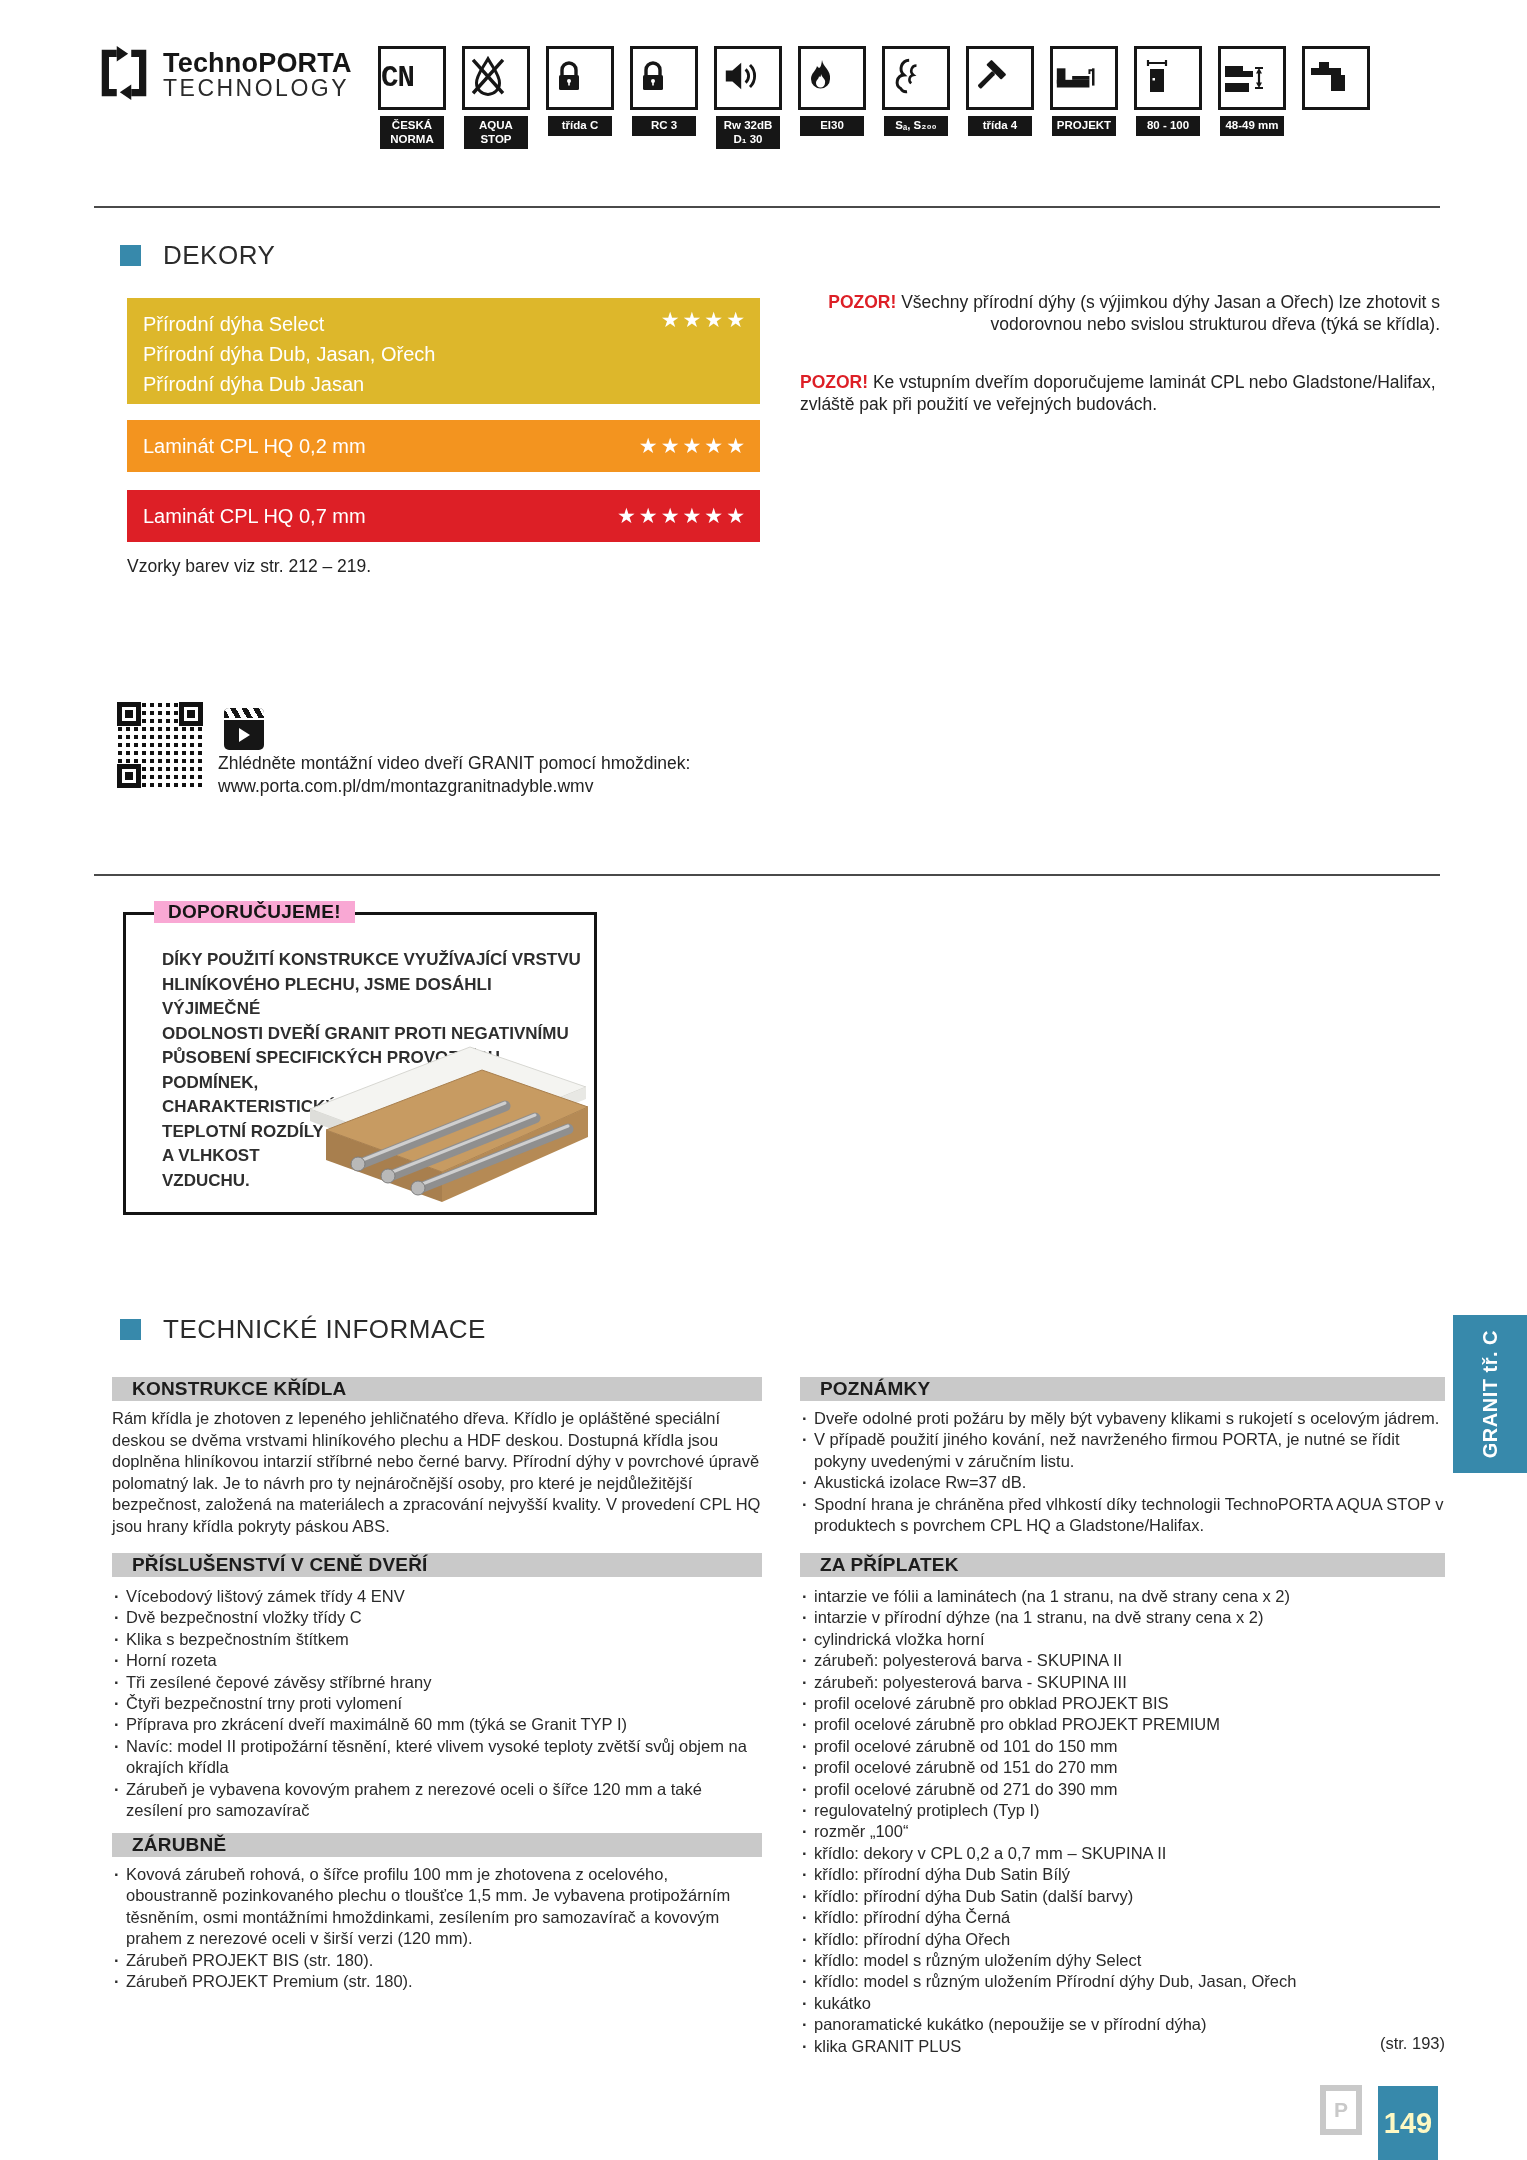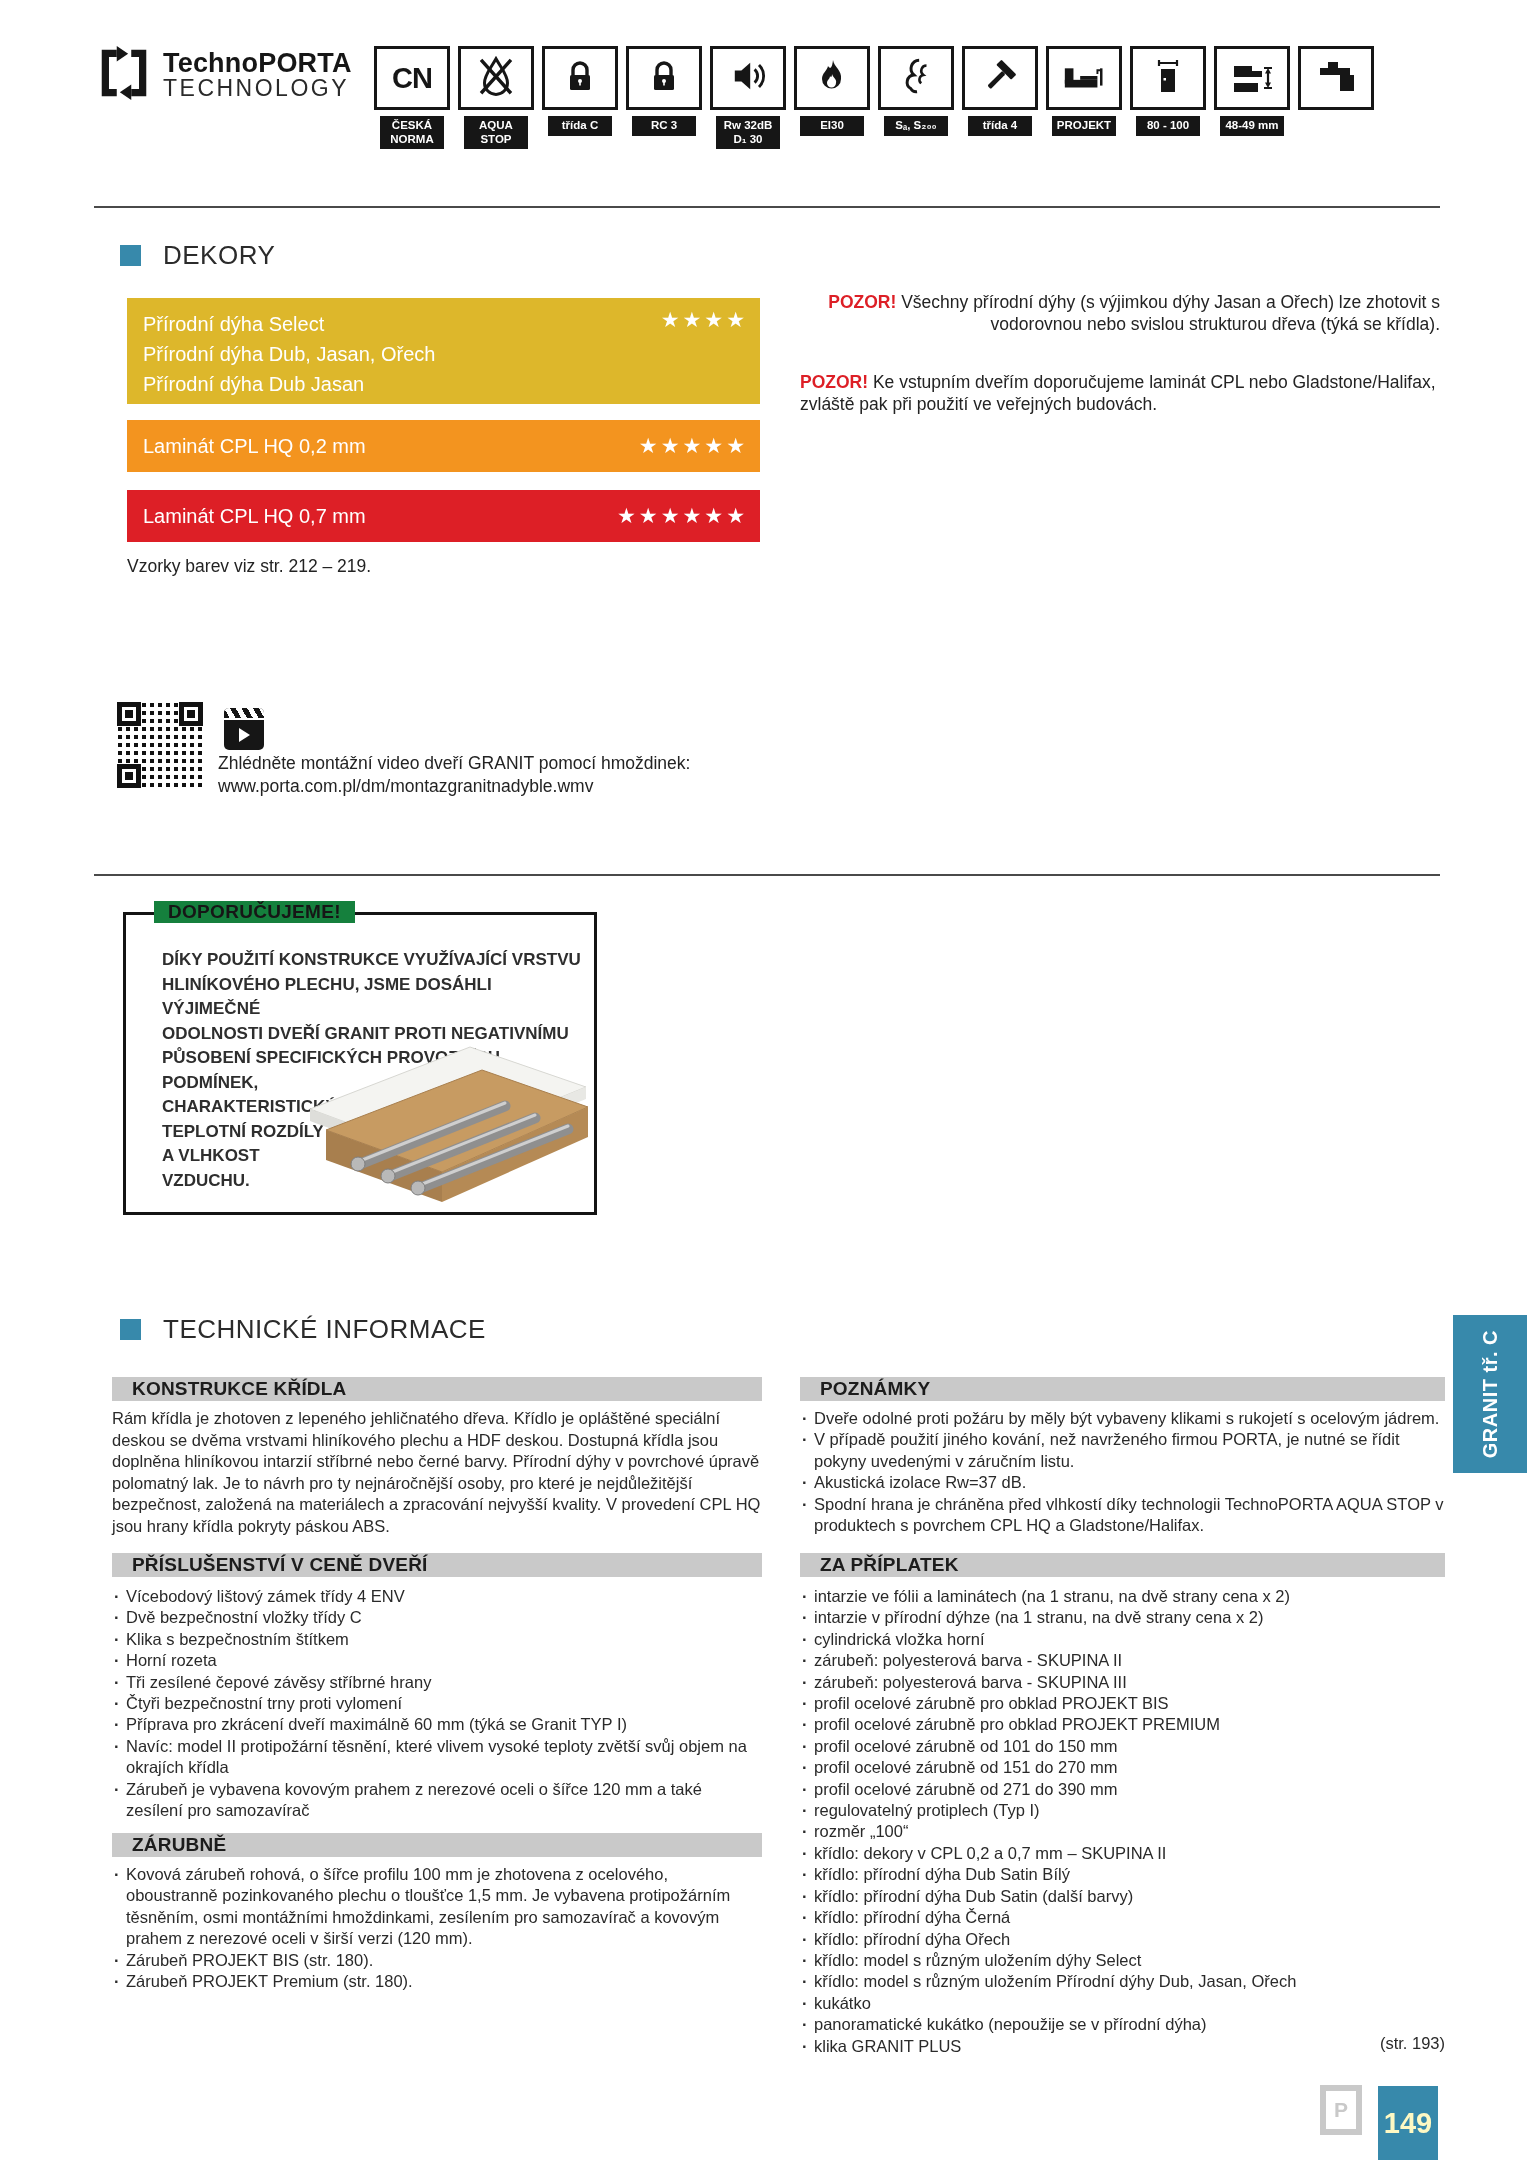--- a/index.html
+++ b/index.html
@@ -9,22 +9,22 @@
     font-family:"Liberation Sans", sans-serif; color:#232323; overflow:hidden;
     margin:0 auto;
   }
   
   .logo { position:absolute; left:95px; top:44px; display:flex; align-items:center; }
   .logo-text { margin-left:10px; line-height:1.02; }
   .logo-line1 { font-size:27px; font-weight:800; letter-spacing:.2px; color:#161616; }
   .logo-line2 { font-size:23px; font-weight:400; letter-spacing:2.5px; color:#2a2a2a; }
   .badges { position:absolute; left:380px; top:46px; display:flex; gap:20px; }
   .badge { width:64px; display:flex; flex-direction:column; align-items:center; }
-  .badge-box { width:76px; height:64px; border:3px solid #161616; background:#fff;
-    display:flex; align-items:center; justify-content:center; }
+  .badge-box { width:68px; height:64px; border:3px solid #161616; background:#fff;
+    display:flex; align-items:center; justify-content:flex-start;font-family:Liberation Mono, monospace; }
   .glyph-cn { font-size:29px; font-weight:800; color:#161616; letter-spacing:-1px; }
   .chip { margin-top:6px; min-width:64px; background:#161616; color:#fff; font-size:11.5px;
     line-height:13.5px; text-align:center; padding:3px 3px; white-space:pre-line; font-weight:600; }
   
   .rule { position:absolute; left:94px; width:1346px; height:2px; background:#4a4a4a; }
   .rule1 { top:206px; } .rule2 { top:874px; }
   
   .sec-head { position:absolute; display:flex; align-items:center; }
   .sec-square { width:21px; height:21px; background:#3789ab; margin-right:22px; }
   .sec-title { font-size:26px; font-weight:400; color:#2b2b2b; letter-spacing:.5px; }
@@ -54,21 +54,21 @@
   .f-tl { left:-1px; top:-1px; } .f-tr { right:-1px; top:-1px; } .f-bl { left:-1px; bottom:-1px; }
   .clapper { position:absolute; left:224px; top:708px; width:40px; height:42px;
     background:#161616; border-radius:5px; }
   .clapper-top { position:absolute; top:0; left:0; right:0; height:12px; border-radius:5px 5px 0 0;
     background:repeating-linear-gradient(60deg,#161616 0 5px,#fff 5px 10px); border-bottom:2px solid #fff; }
   .play-triangle { position:absolute; left:15px; top:20px; width:0; height:0;
     border-left:11px solid #fff; border-top:7px solid transparent; border-bottom:7px solid transparent; }
   .video-caption { position:absolute; left:218px; top:752px; font-size:17.5px; line-height:23px; width:520px; }
   
   .dopor-box { position:absolute; left:123px; top:912px; width:474px; height:303px; border:3px solid #141414; }
-  .dopor-legend { position:absolute; top:-14px; left:28px; background:#15803d; padding:0 14px;
+  .dopor-legend { position:absolute; top:-14px; left:28px; background:#f9a8d4; padding:0 14px;
     font-size:19px; font-weight:700; color:#161616; letter-spacing:.3px; }
   .dopor-body { position:absolute; left:36px; top:33px; font-size:17px; line-height:24.5px;
     font-weight:600; color:#2e2e2e; white-space:pre-line; }
   .dopor-img { position:absolute; right:4px; bottom:4px; }
   
   .col-left { position:absolute; left:112px; width:650px; }
   .col-right { position:absolute; left:800px; width:645px; }
   .gray-bar { height:24px; background:#c9c9c9; display:flex; align-items:center; padding-left:20px;
     font-size:19px; font-weight:700; color:#1c1c1c; letter-spacing:.2px; }
   .t-kon-bar { top:1377px; } .t-kon-body { top:1408px; }

